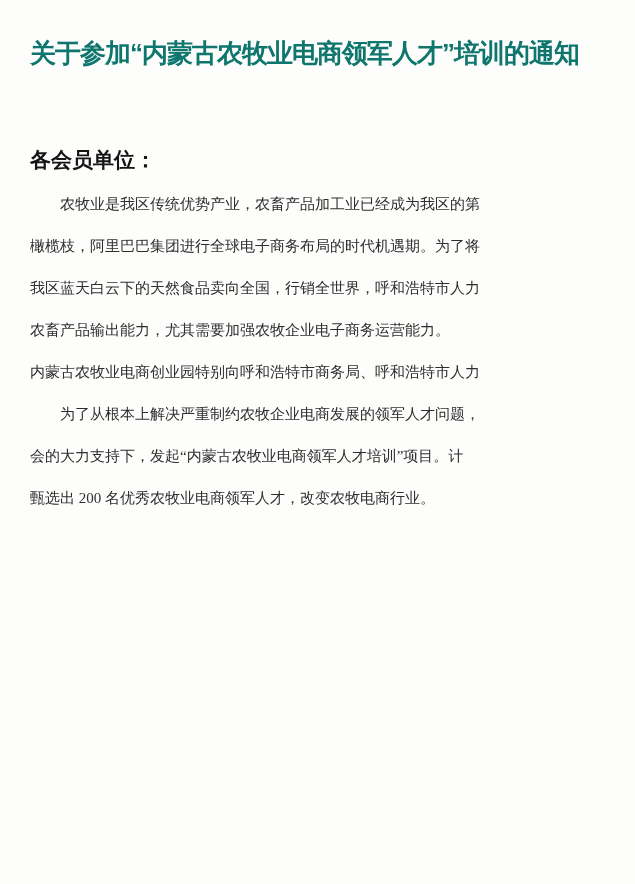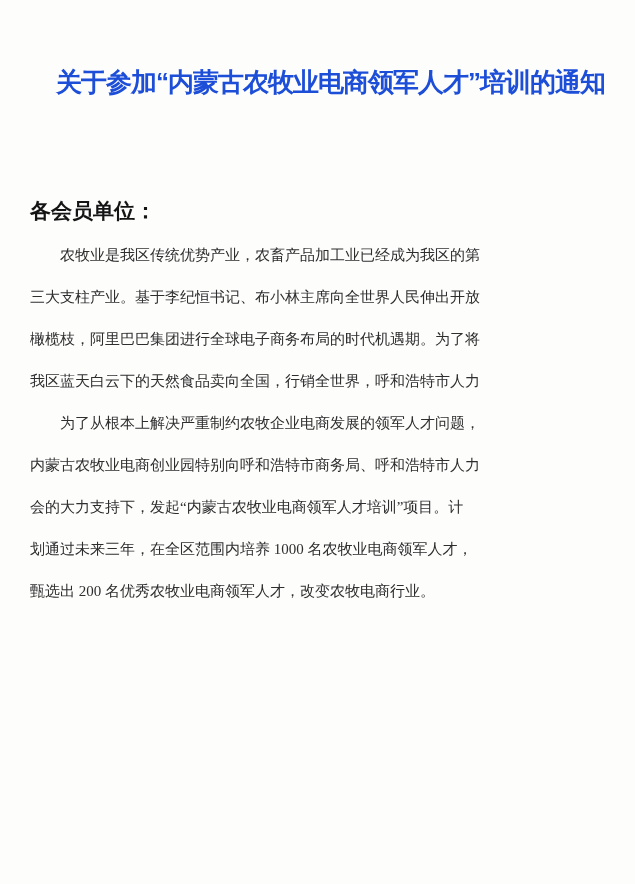--- a/index.html
+++ b/index.html
@@ -64,33 +64,33 @@
     letter-spacing:0.5px;
   }
   .double-rule{
     margin-top:7px;
     height:2px;
     border-top:4px solid var(--red);
     border-bottom:3px solid var(--red);
   }
   
   .doc-title{
-    margin-top:65px;
+    margin-top:36px;
     font-family:"Liberation Sans","DejaVu Sans",sans-serif;
     font-weight:800;
     font-size:26px;
     letter-spacing:-1px;
     line-height:34px;
-    color:#1d4ed8;
-    text-align:right;
+    color:#0f766e;
+    text-align:left;
     white-space:nowrap;
   }
   
   .salutation{
-    margin-top:97px;
+    margin-top:75px;
     font-family:"Liberation Sans","DejaVu Sans",sans-serif;
     font-weight:800;
     font-size:21px;
     line-height:30px;
     color:#141414;
   }
   
   .body-text{
     margin-top:8px;
     font-size:15px;
@@ -110,23 +110,22 @@
 
 <div class="page">
 
 
   <h1 class="doc-title">关于参加“内蒙古农牧业电商领军人才”培训的通知</h1>
 
   <div class="salutation">各会员单位：</div>
 
   <div class="body-text">
     <div class="line indent">农牧业是我区传统优势产业，农畜产品加工业已经成为我区的第</div>
-    <div class="line">三大支柱产业。基于李纪恒书记、布小林主席向全世界人民伸出开放</div>
     <div class="line">橄榄枝，阿里巴巴集团进行全球电子商务布局的时代机遇期。为了将</div>
     <div class="line">我区蓝天白云下的天然食品卖向全国，行销全世界，呼和浩特市人力</div>
+    <div class="line">农畜产品输出能力，尤其需要加强农牧企业电子商务运营能力。</div>
+    <div class="line">内蒙古农牧业电商创业园特别向呼和浩特市商务局、呼和浩特市人力</div>
     <div class="line indent">为了从根本上解决严重制约农牧企业电商发展的领军人才问题，</div>
-    <div class="line">内蒙古农牧业电商创业园特别向呼和浩特市商务局、呼和浩特市人力</div>
     <div class="line">会的大力支持下，发起“内蒙古农牧业电商领军人才培训”项目。计</div>
-    <div class="line">划通过未来三年，在全区范围内培养 1000 名农牧业电商领军人才，</div>
     <div class="line">甄选出 200 名优秀农牧业电商领军人才，改变农牧电商行业。</div>
   </div>
 
 </div>
 
 </body></html>

